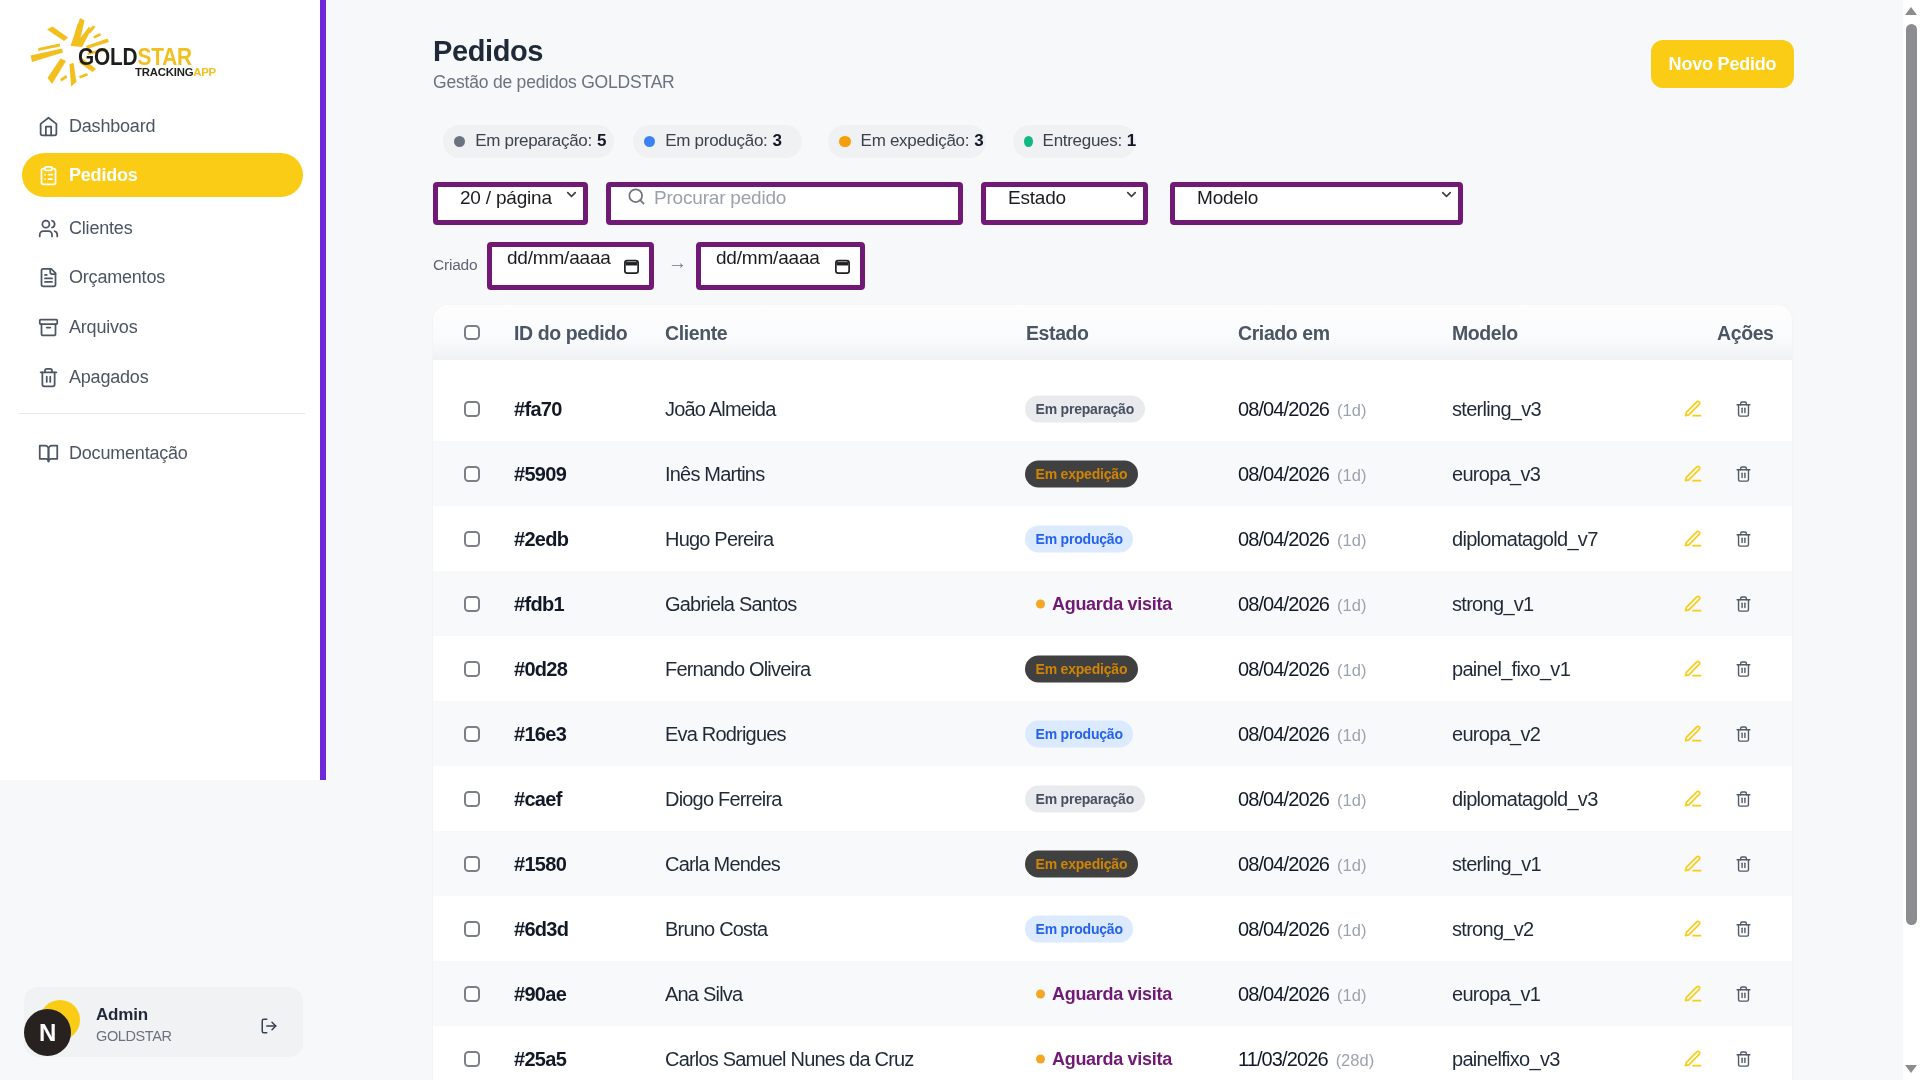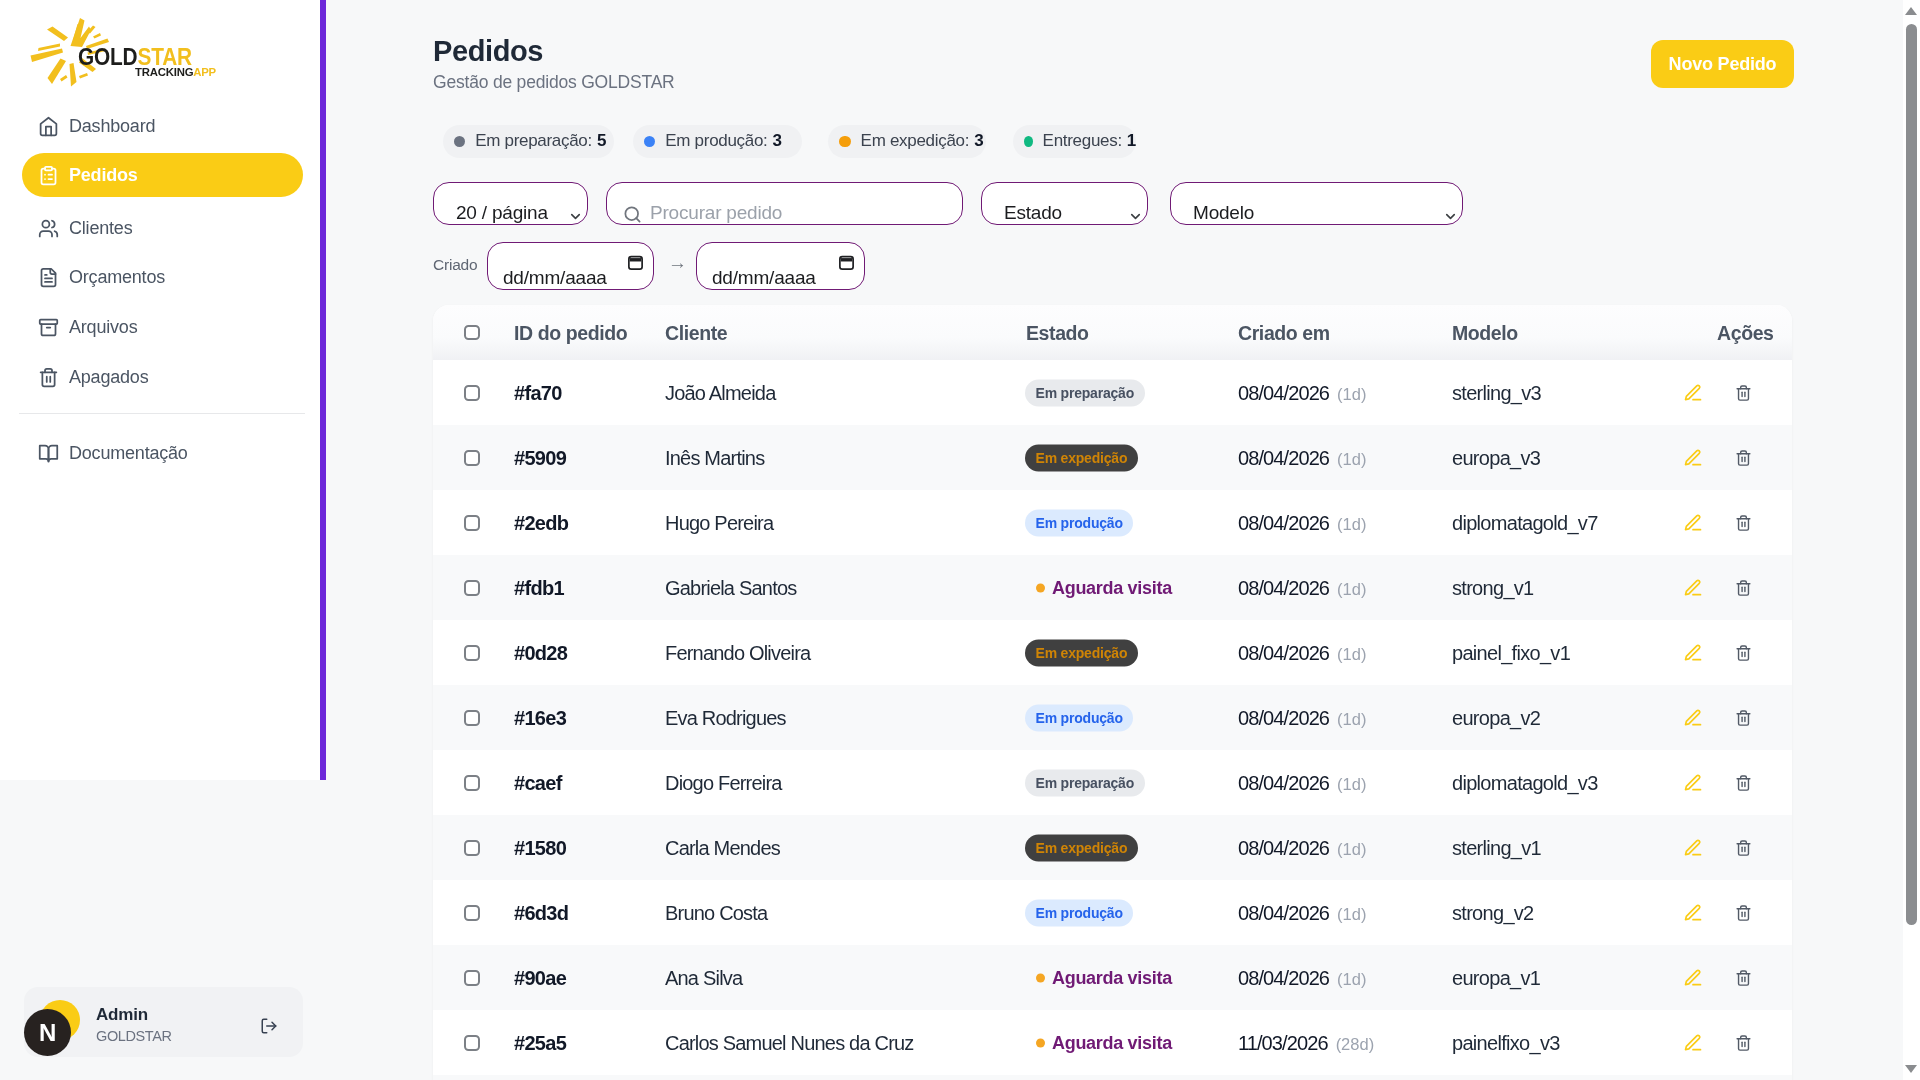--- a/index.html
+++ b/index.html
@@ -28,34 +28,34 @@
   #title { position:absolute; left:106px; top:35px; font-size:29px; font-weight:700; color:#1f2937; letter-spacing:-0.4px; }
   #subtitle { position:absolute; left:106px; top:72px; font-size:17.5px; color:#6b7280; }
   #btn-novo { position:absolute; left:1324px; top:40px; width:143px; height:48px; background:#facc15; border-radius:12px; color:#ffffff; font-size:18px; font-weight:700; display:flex; align-items:center; justify-content:center; }
 
   
   .chip { position:absolute; top:125px; height:32.5px; background:#f0f1f3; border-radius:16.5px; display:flex; align-items:center; font-size:17px; color:#3c434f; letter-spacing:-0.3px; }
   .chip .dot { width:11.5px; height:11.5px; border-radius:50%; margin-left:11px; margin-right:10px; }
   .chip b { margin-left:5px; color:#111827; }
 
   
-  .ctrl { position:absolute; background:#ffffff; border:1px solid #701a75; border-radius:16px; display:flex; align-items:flex-end; color:#1b1c1f; font-size:19px; }
+  .ctrl { position:absolute; background:#ffffff; border:5px solid #701a75; border-radius:4px; display:flex; align-items:flex-start; color:#1b1c1f; font-size:19px; }
   .row1 { top:182px; height:43px; }
   .chev { position:absolute; right:4px; }
   #lbl-criado { position:absolute; left:106px; top:256px; font-size:15.5px; color:#5f6673; }
   .daterow { top:242px; height:48px; }
   .dd { font-size:19px; color:#1b1c1f; margin-left:15px; }
   .calico { position:absolute; right:9px; top:10.5px; }
   #arrow2 { position:absolute; left:341px; top:252px; color:#6f757e; font-size:19px; }
 
   
   #card { position:absolute; left:106px; top:305px; width:1359px; height:775px; background:#ffffff; border-radius:16px 16px 0 0; box-shadow:0 1px 3px rgba(16,24,40,.05); overflow:hidden; }
   #thead { position:absolute; left:0; top:0; width:1359px; height:55px; background:linear-gradient(180deg,#fdfdfe 0%,#fafbfc 60%,#f0f1f4 100%); }
   .th { position:absolute; top:28px; font-size:19.5px; font-weight:700; color:#4b5563; letter-spacing:-0.4px; transform:translateY(-50%); }
-  .tr { position:absolute; left:0; width:1359px; height:65px; }
+  .tr { position:absolute; left:0; width:1359px; height:65px;margin-top:16px; }
   .tr.even { background:#f8f9fa; }
   .cell { position:absolute; top:50%; transform:translateY(-50%); white-space:nowrap; }
   .cb { position:absolute; left:31px; top:25px; width:15.5px; height:15.5px; border:2px solid #7c8086; border-radius:4.5px; background:#fff; }
   .cb.hd { top:19.5px; }
   .cid { left:81px; font-size:20px; font-weight:700; color:#111827; letter-spacing:-0.7px; }
   .ccl { left:232px; font-size:20px; color:#1f2937; letter-spacing:-0.8px; }
   .cdt { left:805px; font-size:20px; color:#111827; letter-spacing:-0.9px; }
   .cdt .ago { font-size:16.5px; color:#9ca3af; margin-left:8px; letter-spacing:0; }
   .cmd { left:1019px; font-size:20px; color:#1f2937; letter-spacing:-0.7px; }
   .pill { left:592px; height:27px; border-radius:14px; display:flex; align-items:center; padding:0 10.5px; font-size:14px; font-weight:700; letter-spacing:-0.2px; }

